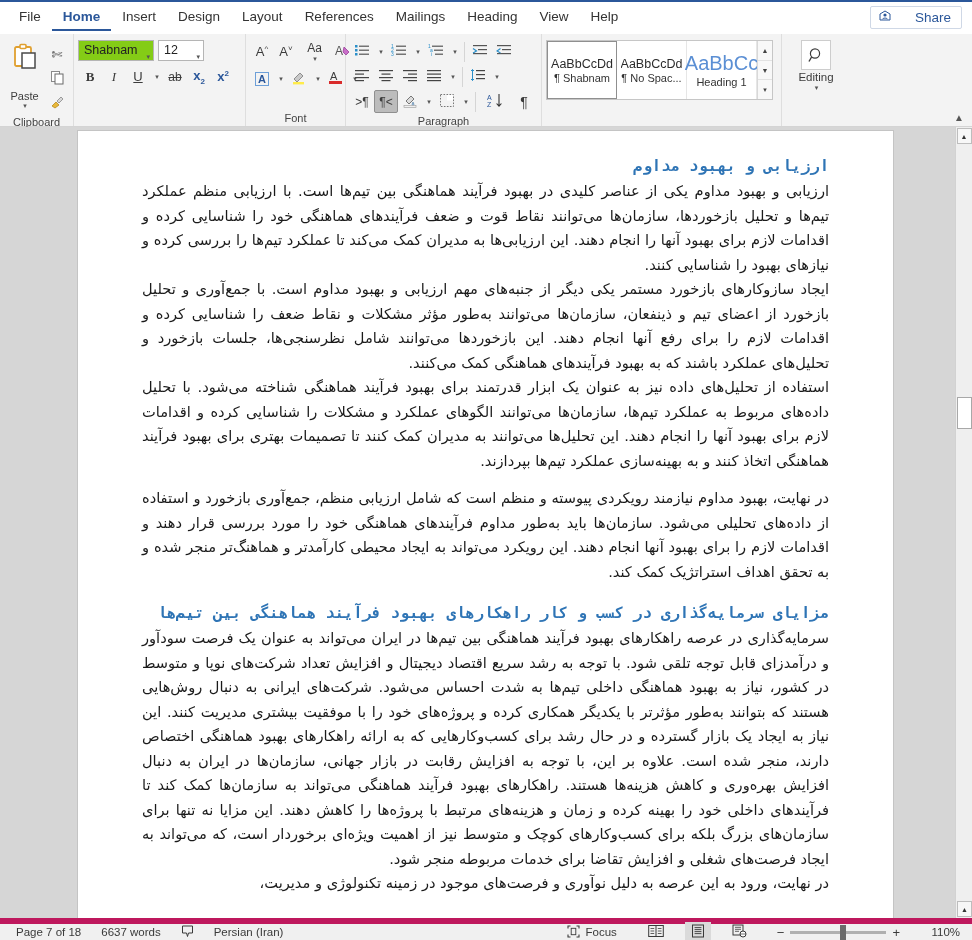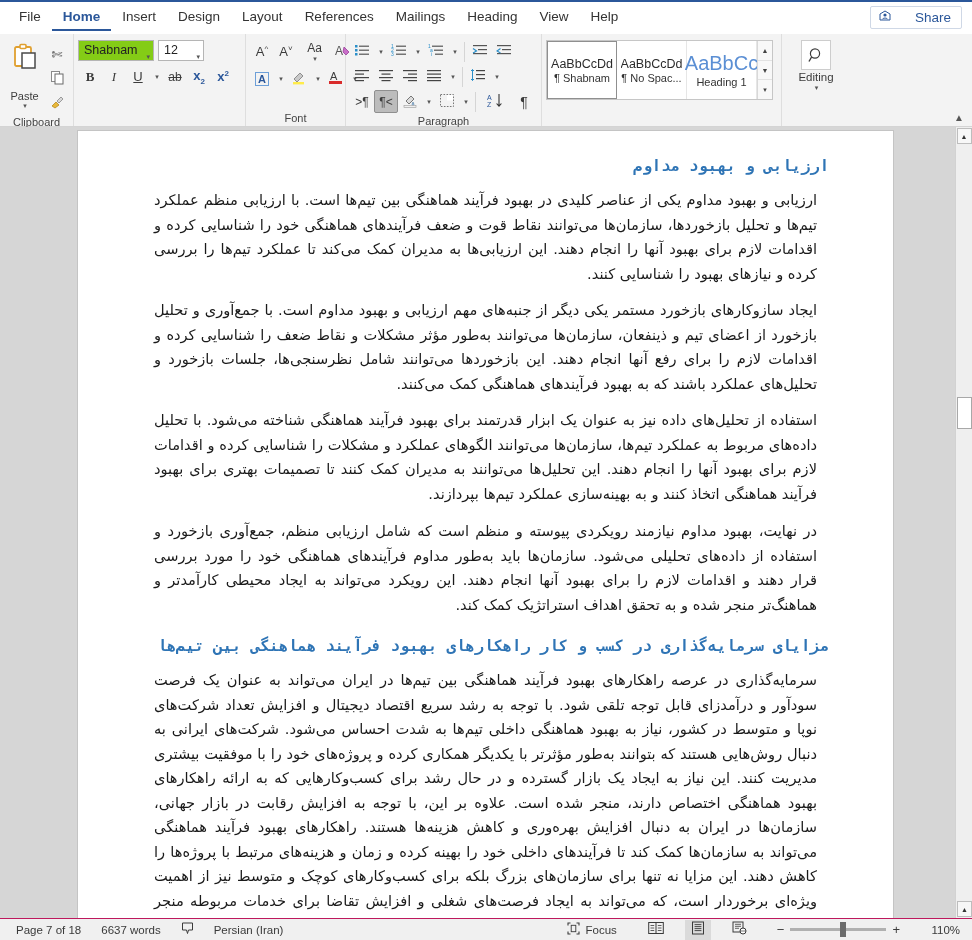--- a/index.html
+++ b/index.html
@@ -167,21 +167,21 @@
     white-space: nowrap;
   }
   .heading.h2 { margin-top: 20px; }
   p.body {
     font-family: "DejaVu Sans", sans-serif;
     font-size: 14.6px;
     line-height: 1.68;
     color: #1a1a1a;
     text-align: justify;
     direction: rtl;
-    margin: 12px;
+    margin: 0;
   }
   p.body.gap { margin-top: 13px; }
 
   
   .vscroll {
     position: absolute; right: 0; top: 0; bottom: 0; width: 17px;
     background: #efefef; border-left: 1px solid #d2d2d2;
   }
   .vs-arrow {
     width: 15px; height: 16px; margin: 1px auto 0 auto; background: #f7f7f7;
@@ -189,21 +189,21 @@
     justify-content: center; font-size: 7px; color: #333;
   }
   .vs-thumb {
     position: absolute; left: 1px; width: 15px; height: 32px; top: 270px;
     background: #ffffff; border: 1px solid #a8a8a8;
   }
   .vs-arrow.bottom { position: absolute; bottom: 1px; left: 1px; }
 
   
   .statusbar {
-    height: 22px; background: #f0f0f0; border-top: 1px solid #be185d;
+    height: 22px; background: #f0f0f0; border-top: 6px solid #be185d;
     display: flex; align-items: center; font-size: 11.5px; color: #3a3a3a;
     flex: none; padding: 0 6px;
   }
   .sb-item { padding: 0 10px; white-space: nowrap; display: flex; align-items: center; gap: 5px; }
   .sb-right { margin-left: auto; display: flex; align-items: center; gap: 16px; }
   .view-btn {
     width: 26px; height: 20px; display: flex; align-items: center;
     justify-content: center; font-size: 13px; color: #3a3a3a;
   }
   .view-btn.active { background: #dadada; }

